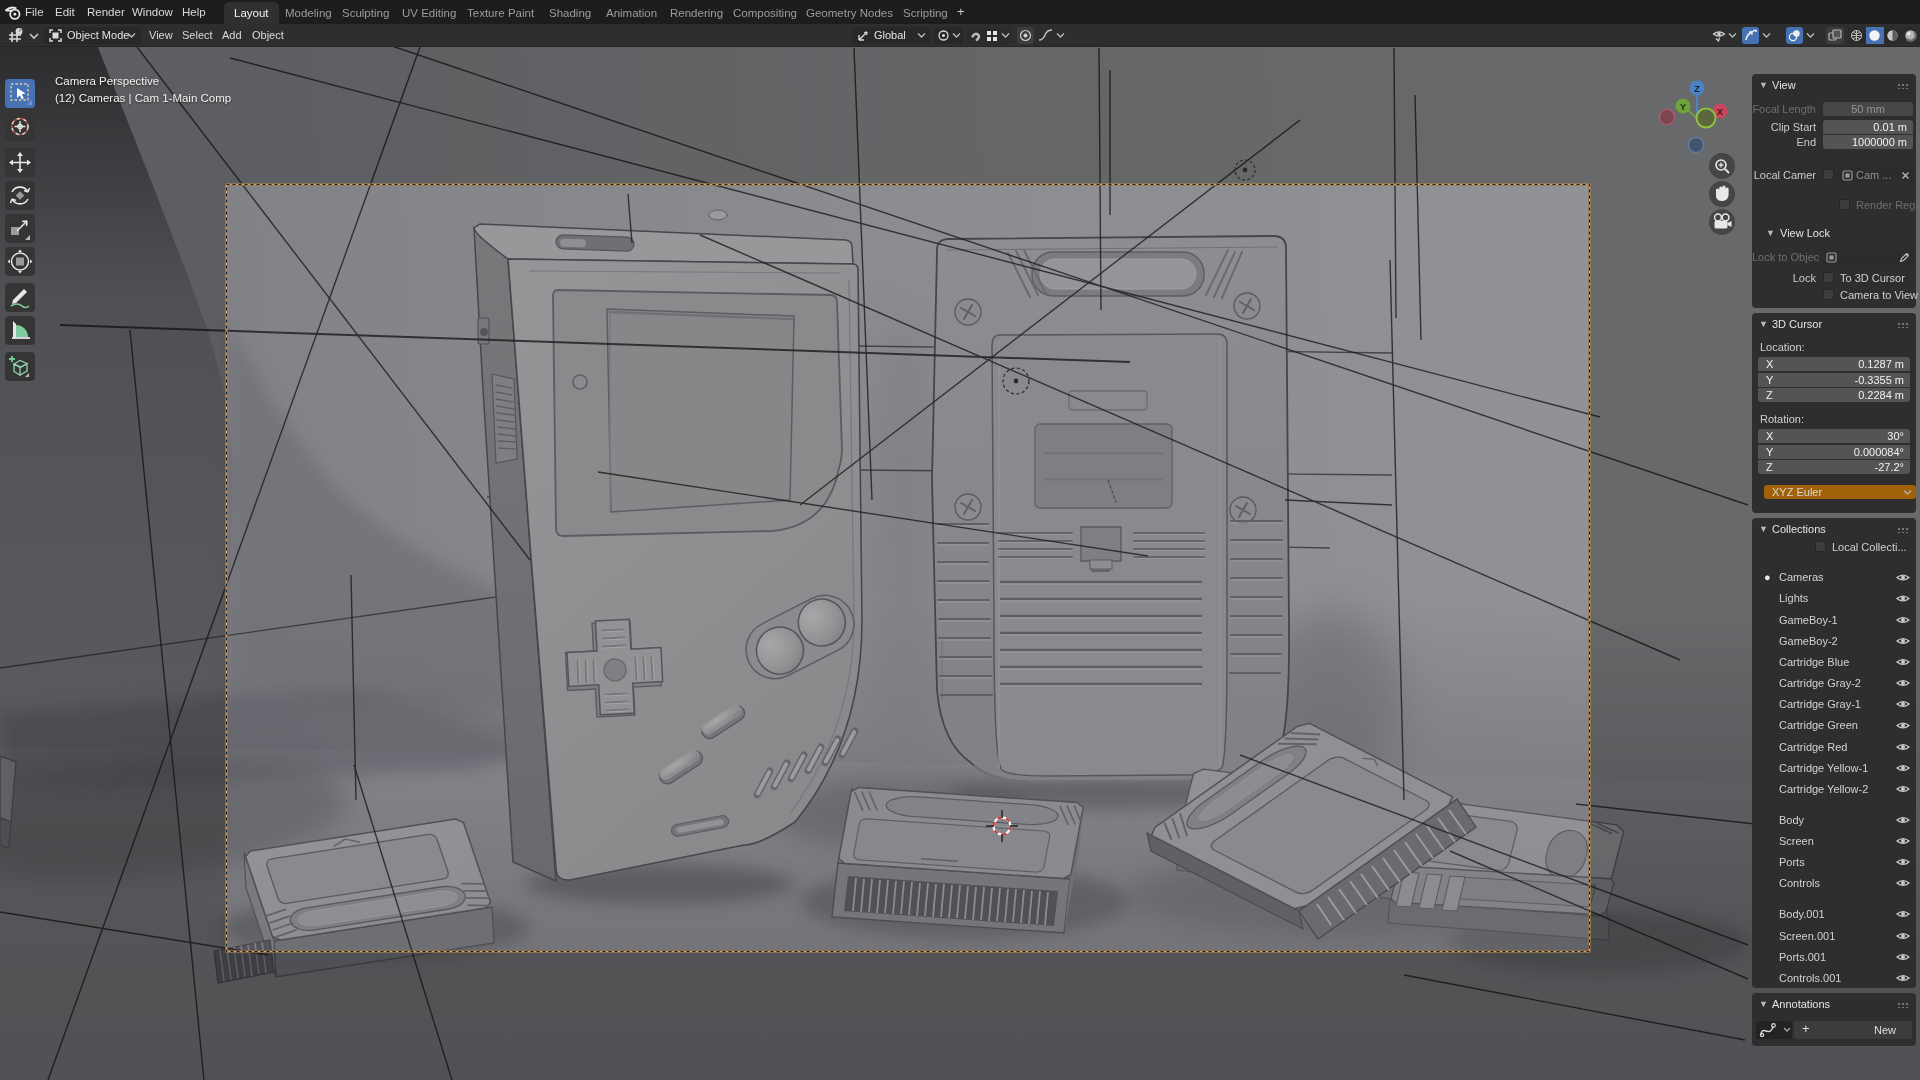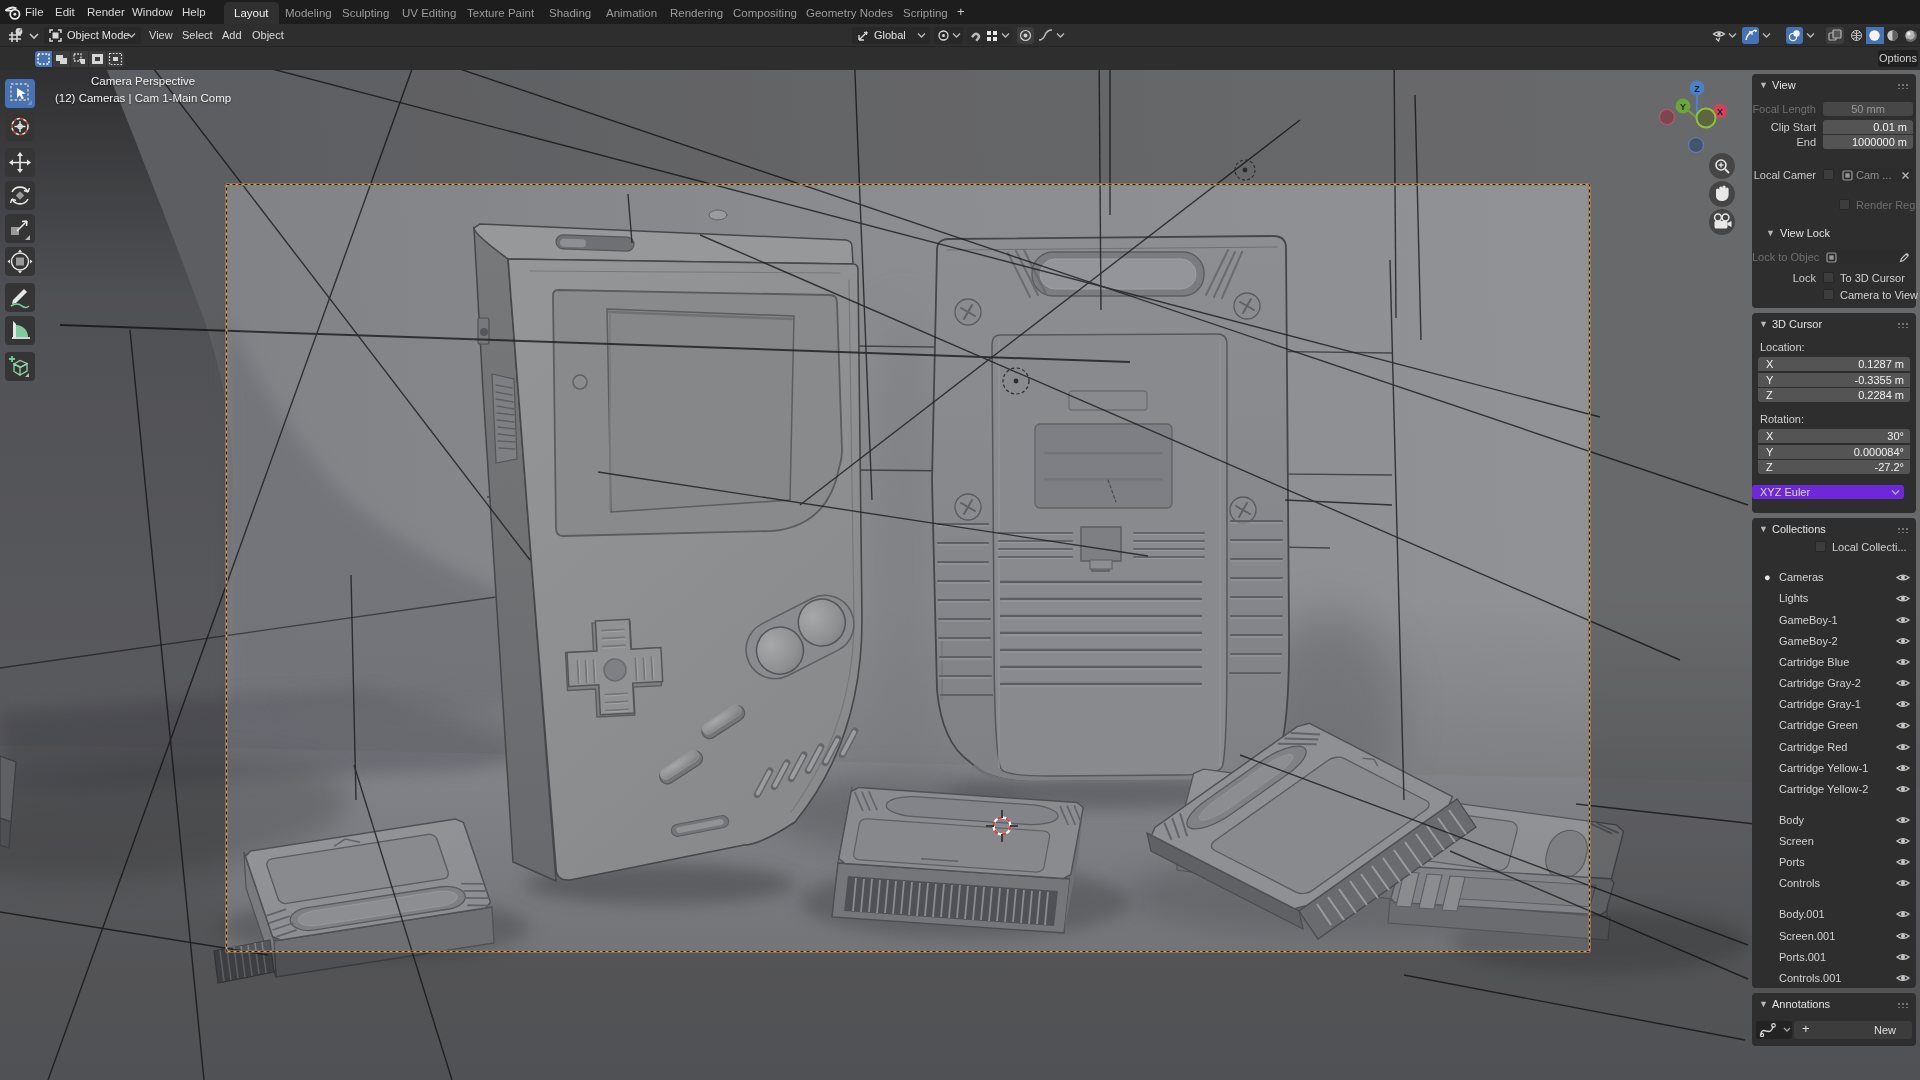--- a/index.html
+++ b/index.html
@@ -22,21 +22,21 @@
 .selbtn { position:absolute; top:4px; width:17px; height:16px; background:#3b3b3b; }
 
 #scene { position:absolute; left:0; top:0; width:1920px; height:1080px; z-index:1; }
 
 #toolbar { position:absolute; left:5px; top:79px; width:30px; z-index:20; }
 .tbtn { position:relative; width:30px; height:29px; background:#353535; border-radius:4px;
   margin-bottom:4px; }
 .tbtn.active { background:#4772b3; }
 .tgap { height:5px; margin-top:-2px; }
 #vptext { position:absolute; left:55px; top:75px; z-index:20; color:#f2f2f2; font-size:11.5px;
-  text-shadow:0 1px 2px rgba(0,0,0,.55);text-align:center; }
+  text-shadow:0 1px 2px rgba(0,0,0,.55); }
 #vptext div { margin-bottom:5px; }
 
 #npanel { position:absolute; left:1748px; top:70px; width:172px; height:1010px; z-index:25; }
 .card { position:absolute; left:4px; width:164px; background:#2e2e2e; border-radius:4px; }
 .phead { position:relative; height:22px; line-height:22px; color:#e4e4e4; font-size:11px; }
 .phead .arr { position:absolute; left:7px; top:0px; color:#b9b9b9; font-size:9px; }
 .phead .ptitle { position:absolute; left:20px; }
 .dots { position:absolute; right:6px; top:9px; width:13px; height:6px;
   background-image:radial-gradient(circle, #757575 1px, transparent 1.1px);
   background-size:4px 4px; }
@@ -612,50 +612,20 @@
         <path d="M6.5,1.3 A5.2,5.2 0 0 1 6.5,11.7 z" fill="#5f5f5f"></path>
         <path d="M6.5,6.5 L11.7,6.5" stroke="#5f5f5f" stroke-width="1"></path>
       </svg>
       <svg style="position:absolute;left:56px;top:2px" width="13" height="13" viewBox="0 0 13 13">
         <circle cx="6.5" cy="6.5" r="5.2" fill="#b5b5b5"></circle>
         <path d="M10.2,2.8 A5.2,5.2 0 0 1 2.8,10.2" fill="none" stroke="#6a6a6a" stroke-width="2.4"></path>
         <circle cx="4.8" cy="4.8" r="1.8" fill="#ececec"></circle>
       </svg>
     </div>
   </div>
-  <div id="tools">
-    <div class="selbtn" style="left:35px;background:#4772b3;border-radius:3px 0 0 3px">
-      <svg width="17" height="16" viewBox="0 0 17 16">
-        <rect x="3" y="3" width="11" height="10" fill="none" stroke="#fff" stroke-width="1.4" stroke-dasharray="2,1.6"></rect>
-      </svg>
-    </div>
-    <div class="selbtn" style="left:53px">
-      <svg width="17" height="16" viewBox="0 0 17 16">
-        <path d="M3,4 h7 v3 h4 v6 h-7 v-3 h-4 z" fill="#d6d6d6"></path>
-      </svg>
-    </div>
-    <div class="selbtn" style="left:71px">
-      <svg width="17" height="16" viewBox="0 0 17 16">
-        <rect x="3" y="3" width="7" height="7" fill="none" stroke="#d6d6d6" stroke-width="1.3" stroke-dasharray="1.8,1.4"></rect>
-        <path d="M8,8 h6 v5 h-4 z" fill="#d6d6d6"></path>
-      </svg>
-    </div>
-    <div class="selbtn" style="left:89px">
-      <svg width="17" height="16" viewBox="0 0 17 16">
-        <path d="M3,3 h11 v10 h-11 z M6,6 h5 v4 h-5 z" fill="#d6d6d6" fill-rule="evenodd"></path>
-      </svg>
-    </div>
-    <div class="selbtn" style="left:107px;border-radius:0 3px 3px 0">
-      <svg width="17" height="16" viewBox="0 0 17 16">
-        <rect x="2.5" y="2.5" width="12" height="11" fill="none" stroke="#d6d6d6" stroke-width="1.2" stroke-dasharray="1.8,1.4"></rect>
-        <rect x="6" y="6" width="5" height="4" fill="#d6d6d6"></rect>
-      </svg>
-    </div>
-    <div style="position:absolute;right:2px;top:3px;width:40px;height:17px;background:#1f1f1f;border-radius:3px;color:#d2d2d2;font-size:11px;line-height:17px;text-align:center">Options</div>
-  </div>
   <div id="toolbar">
     <div class="tbtn active">
       <svg width="30" height="29" viewBox="0 0 30 29">
         <rect x="6" y="5" width="17" height="16" fill="none" stroke="#e8d0a9" stroke-width="1.3" stroke-dasharray="2.4,2"></rect>
         <path d="M12,9 l0,10 l2.8,-2.8 l2,4 l2,-1 l-2,-4 l3.8,-0.6 z" fill="#fff"></path>
         <path d="M27,26 l-5,0 l5,-5 z" fill="#6f94c8"></path>
       </svg>
     </div>
     <div class="tbtn">
       <svg width="30" height="29" viewBox="0 0 30 29">
@@ -864,21 +834,21 @@
             <span class="fval">0.000084°</span>
           </span>
       </div>
       <div class="row" style="top:147px;left:0;right:0">
         <span class="field" style="left:6px;width:152px;border-radius:0 0 3px 3px">
             <span style="position:absolute;left:8px">Z</span>
             <span class="fval">-27.2°</span>
           </span>
       </div>
       <div class="row" style="top:172px;left:0;right:0">
-        <span class="field" style="left:0;width:152px;background:#6d28d9;color:#d8d8d8">
+        <span class="field" style="left:12px;width:152px;background:#a16207;color:#d8d8d8">
             <span style="position:absolute;left:8px">XYZ Euler</span>
         <svg style="position:absolute;right:4px;top:4px" width="9" height="7" viewBox="0 0 9 7">
               <path d="M1,1.5 l3.5,3.5 l3.5,-3.5" fill="none" stroke="#b0b0b0" stroke-width="1.4"></path>
             </svg>
           </span>
       </div>
     </div>
     <div class="card" style="top:448px;height:470px">
       <div class="phead">
           <span class="arr">▼</span>

